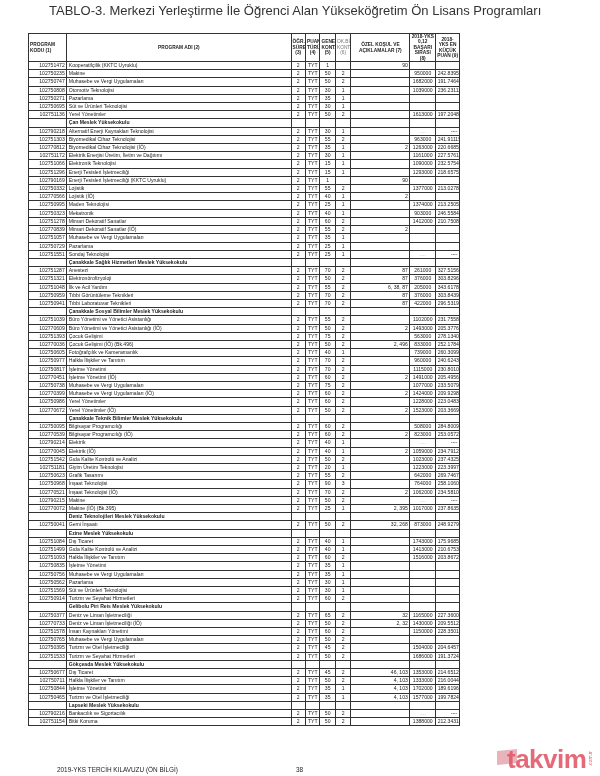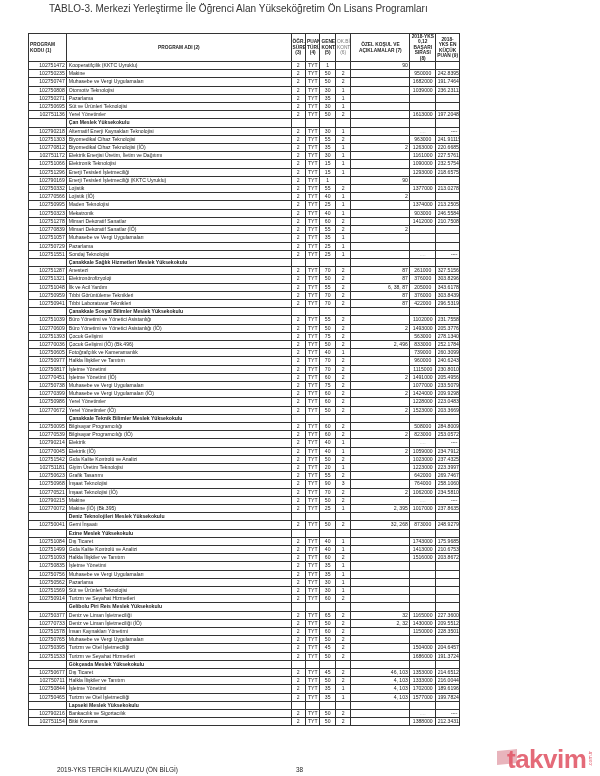--- a/index.html
+++ b/index.html
@@ -1,17 +1,17 @@
 <!DOCTYPE html>
 <html><head>
 <meta charset="utf-8">
 <style>
   html, body { margin: 0; padding: 0; background: #ffffff; }
   body { width: 600px; height: 776px; position: relative; overflow: hidden; font-family: "Liberation Sans", sans-serif; color: #222; }
-  .title { position: absolute; left: 49px; top: 3px; font-size: 10px; color: #333; }
+  .title { position: absolute; left: 49px; top: 3px; font-size: 13px; color: #333; }
   table.main { position: absolute; left: 28px; top: 33px; width: 432px; border-collapse: collapse; table-layout: fixed; font-size: 5.1px; }
   table.main td, table.main th { border: 0.8px solid #333; padding: 0 1.5px; height: 7.2px; line-height: 7.2px; white-space: nowrap; overflow: hidden; }
   table.main th { font-weight: bold; font-size: 4.8px; line-height: 5.4px; height: 22px; padding: 0 1px; vertical-align: middle; white-space: normal; }
   table.main th.okbir { color: #777; font-weight: normal; }
   th.left { text-align: left; }
   .c-code { text-align: right; }
   .c-name { text-align: left; }
   .c-c { text-align: center; }
   .c-r { text-align: right; }
   tr.section td.c-name { font-weight: bold; }

